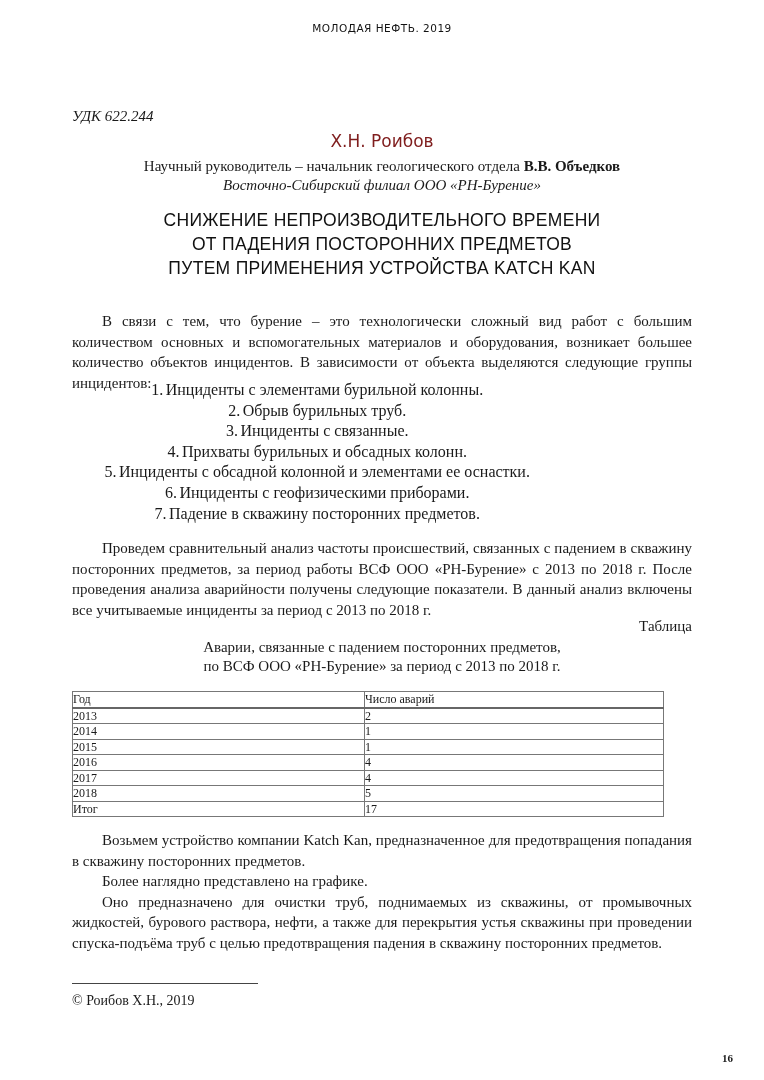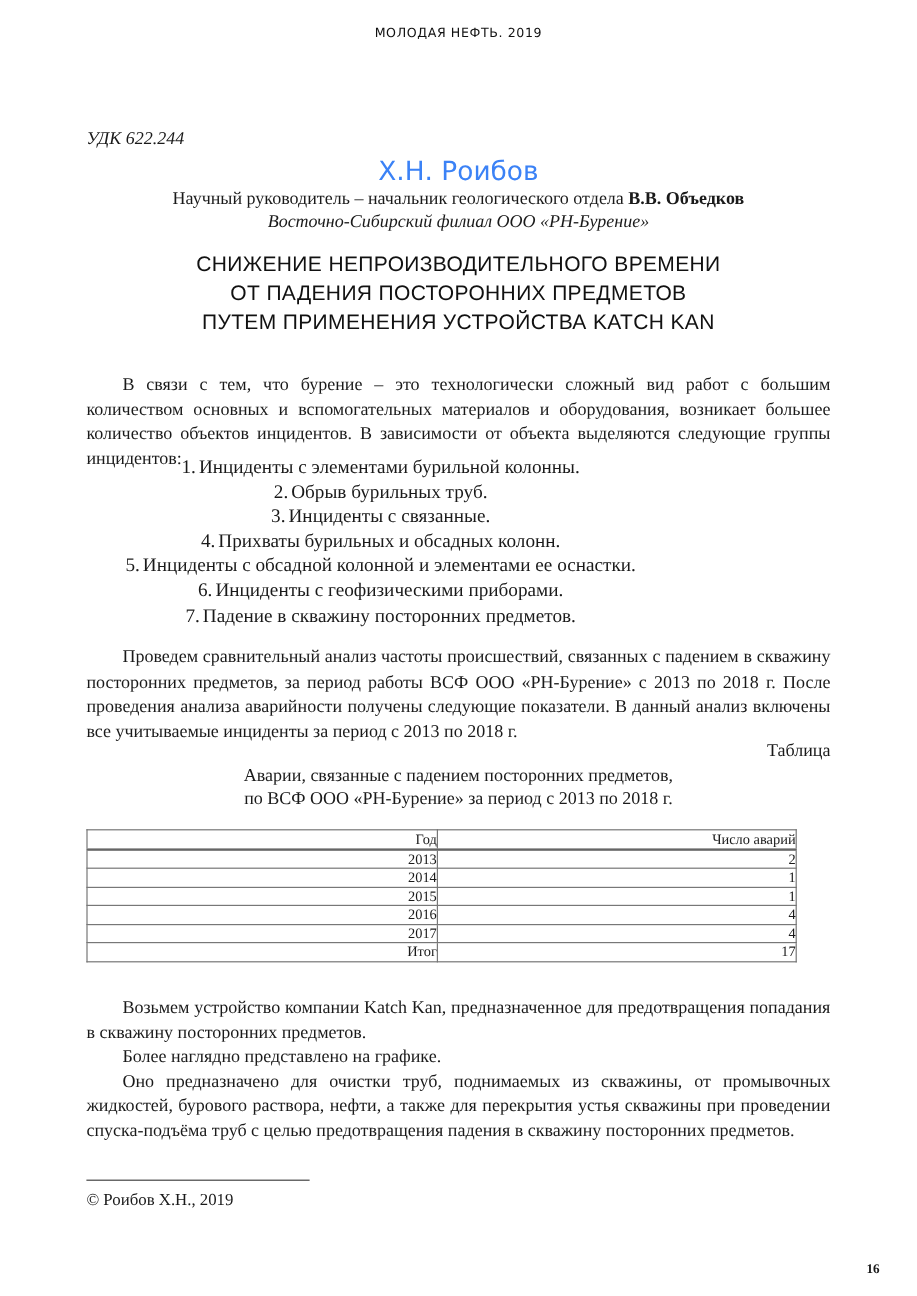--- a/index.html
+++ b/index.html
@@ -2,35 +2,35 @@
 <html><head>
 <meta charset="utf-8">
 <style>
   html, body { margin: 0; padding: 0; background: #ffffff; }
   body { width: 764px; height: 1080px; position: relative; overflow: hidden;
          font-family: "Liberation Serif", "DejaVu Serif", serif; color: #1a1a1a; }
   .journal-header { position: absolute; top: 22px; left: 0; width: 764px; text-align: center;
          font-family: "DejaVu Sans", sans-serif; font-size: 10.5px; letter-spacing: 0.5px; color: #111; }
   .udk { position: absolute; left: 72px; top: 108px; font-size: 15px; font-style: italic; }
   .author { position: absolute; left: 0; width: 764px; top: 131px; text-align: center;
-         font-family: "DejaVu Sans", sans-serif; font-size: 22px; color: #3b82f6; }
+         font-family: "DejaVu Sans", sans-serif; font-size: 17px; color: #7f1d1d; }
   .advisor { position: absolute; left: 0; width: 764px; top: 158px; text-align: center; font-size: 15px; }
   .advisor b { font-weight: bold; }
   .affil { position: absolute; left: 0; width: 764px; top: 177px; text-align: center; font-size: 15px; font-style: italic; }
   .title { position: absolute; left: 0; width: 764px; top: 208px; text-align: center;
          font-family: Liberation Sans, sans-serif; font-size: 17.5px; line-height: 24px; letter-spacing: 0.3px; color: #111; }
   .body-text { position: absolute; left: 72px; width: 620px; font-size: 15px; line-height: 20.6px; text-align: justify; }
   .body-text p { margin: 0; text-indent: 30px; }
   .list { position: absolute; left: 102px; top: 380px; font-size: 16px; line-height: 20.6px; margin: 0; padding: 0; list-style: none; text-align: center; }
   .list li { margin: 0; }
   .list .num { display: inline-block; width: 17px; }
   .table-label { position: absolute; right: 72px; top: 618px; font-size: 15px; text-align: right; }
   .table-caption { position: absolute; left: 0; width: 764px; top: 638px; text-align: center; font-size: 15px; line-height: 19px; }
   table.data { position: absolute; left: 72px; top: 691px; width: 592px; border-collapse: collapse; font-size: 12px; }
-  table.data td, table.data th { border: 1px solid #777; height: 14.5px; padding: 0; text-align: right; font-weight: normal; line-height: 14px; }
+  table.data td, table.data th { border: 1px solid #777; height: 14.5px; padding: 0; text-align: left; font-weight: normal; line-height: 14px; }
   table.data th { border-bottom: 2px solid #666; }
   table.data td.c1, table.data th.c1 { width: 291px; }
   .footnote-rule { position: absolute; left: 72px; top: 983px; width: 186px; border-top: 1px solid #444; }
   .footnote { position: absolute; left: 72px; top: 993px; font-size: 14px; }
   .page-num { position: absolute; left: 722px; top: 1052px; font-family: Liberation Serif, serif; font-size: 11px; font-weight: bold; }
 </style>
 </head>
 <body>
 
 <div class="journal-header">МОЛОДАЯ НЕФТЬ. 2019</div>
@@ -98,20 +98,24 @@
       </tr>
     <tr>
         <td class="c1">2016</td>
         <td>4</td>
       </tr>
     <tr>
         <td class="c1">2017</td>
         <td>4</td>
       </tr>
     <tr>
+        <td class="c1">2018</td>
+        <td>5</td>
+      </tr>
+    <tr>
         <td class="c1">Итог</td>
         <td>17</td>
       </tr>
   </tbody>
 </table>
 
 <div class="body-text" style="top:830px;">
   <p>Возьмем устройство компании Katch Kan, предназначенное для предотвращения попадания в скважину посторонних предметов.</p>
   <p>Более наглядно представлено на графике.</p>
   <p>Оно предназначено для очистки труб, поднимаемых из скважины, от промывочных жидкостей, бурового раствора, нефти, а также для перекрытия устья скважины при проведении спуска-подъёма труб с целью предотвращения падения в скважину посторонних предметов.</p>

